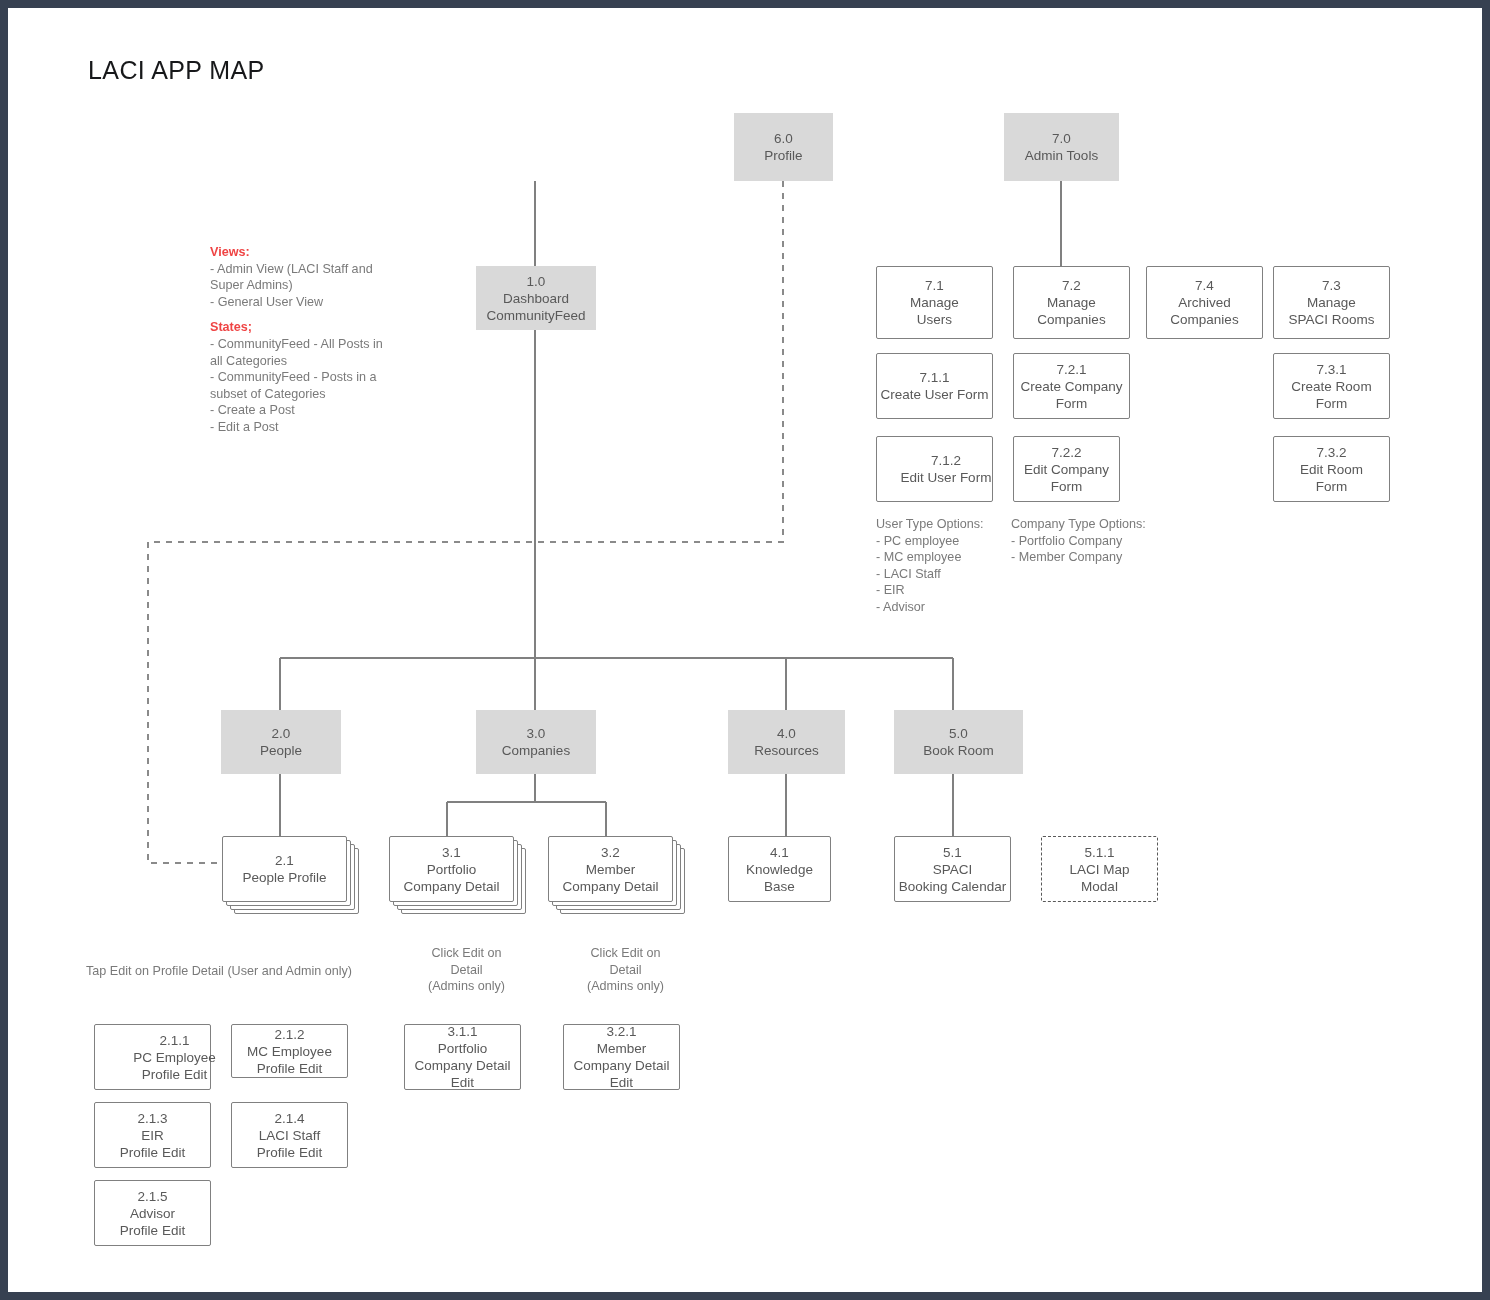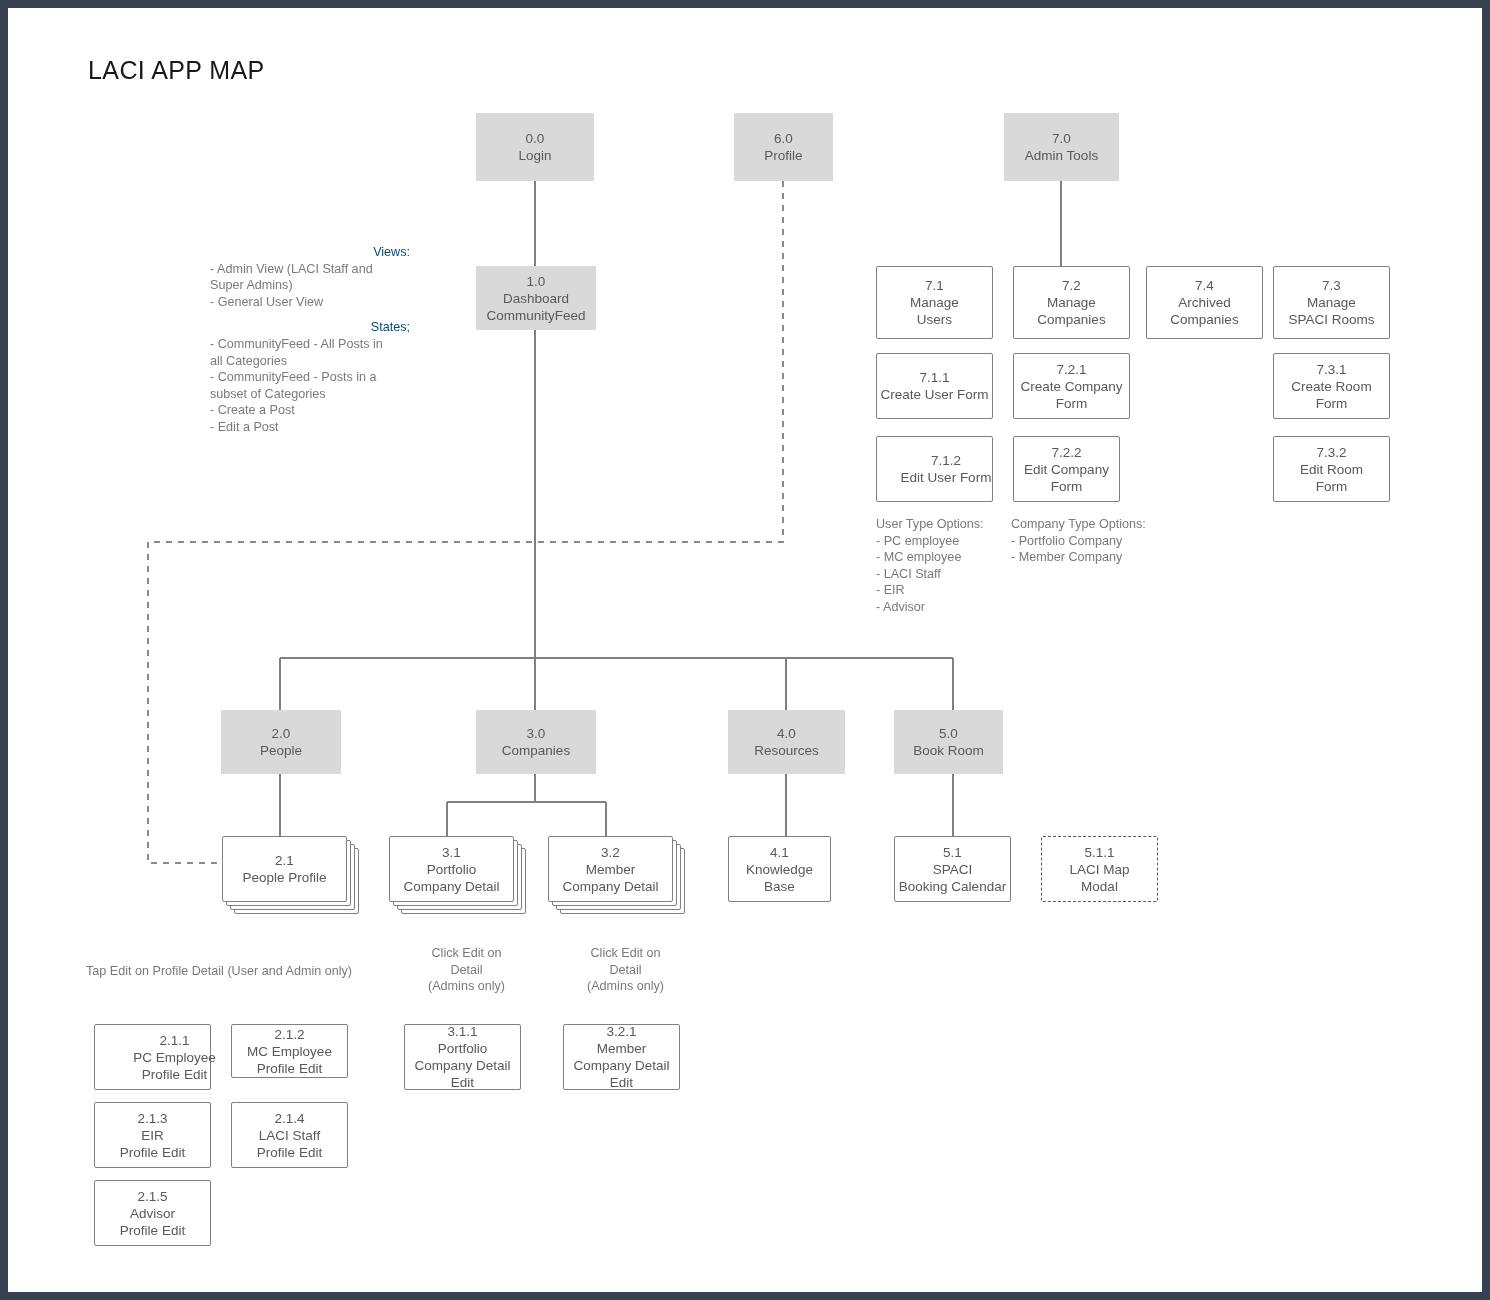--- a/index.html
+++ b/index.html
@@ -92,21 +92,21 @@
   }
 
   
   .note {
     position: absolute;
     font-size: 12.6px;
     line-height: 16.6px;
     color: #7a7a7a;
     z-index: 4;
   }
-  .note .hd { font-weight: 400; color: #0c4a6e; display: block; text-align: right; }
+  .note .hd { font-weight: 700; color: #ef4444; display: block; }
   .note .li { display: block; }
   .note.center { text-align: center; }
   .note .sp { display: block; height: 9px; }
 </style>
 </head>
 <body>
 
 <div id="page">
   <div id="canvas">
 
@@ -137,24 +137,20 @@
         <path d="M1053 173 L1053 258"></path>
       </g>
       <g stroke="#8a8a8a" stroke-width="1.7" fill="none" stroke-dasharray="6 6" shape-rendering="crispEdges">
 
         <path d="M775 173 L775 534 L140 534 L140 855 L214 855"></path>
       </g>
     </svg>
 
     <div class="title">LACI APP MAP</div>
 
-    <div class="node shaded" style="left:468px; top:105px; width:118px; height:68px;">
-      <span class="ln">0.0</span>
-      <span class="ln">Login</span>
-    </div>
 
     <div class="node shaded" style="left:726px; top:105px; width:99px; height:68px;">
       <span class="ln">6.0</span>
       <span class="ln">Profile</span>
     </div>
 
     <div class="node shaded" style="left:996px; top:105px; width:115px; height:68px;">
       <span class="ln">7.0</span>
       <span class="ln">Admin Tools</span>
     </div>
@@ -250,21 +246,21 @@
       <span class="ln">People</span>
     </div>
     <div class="node shaded" style="left:468px; top:702px; width:120px; height:64px;">
       <span class="ln">3.0</span>
       <span class="ln">Companies</span>
     </div>
     <div class="node shaded" style="left:720px; top:702px; width:117px; height:64px;">
       <span class="ln">4.0</span>
       <span class="ln">Resources</span>
     </div>
-    <div class="node shaded" style="left:886px; top:702px; width:109px; height:64px;">
+    <div class="node shaded" style="left:886px; top:702px; width:129px; height:64px;">
       <span class="ln">5.0</span>
       <span class="ln">Book Room</span>
     </div>
 
     <div class="stack" style="left:214px; top:828px; width:142px; height:86px;">
       <div class="sheet" style="left:12px; top:12px; width:125px; height:66px;"></div>
       <div class="sheet" style="left:8px; top:8px; width:125px; height:66px;"></div>
       <div class="sheet" style="left:4px; top:4px; width:125px; height:66px;"></div>
       <div class="front" style="width:125px; height:66px;">
         <span class="ln">2.1</span>

